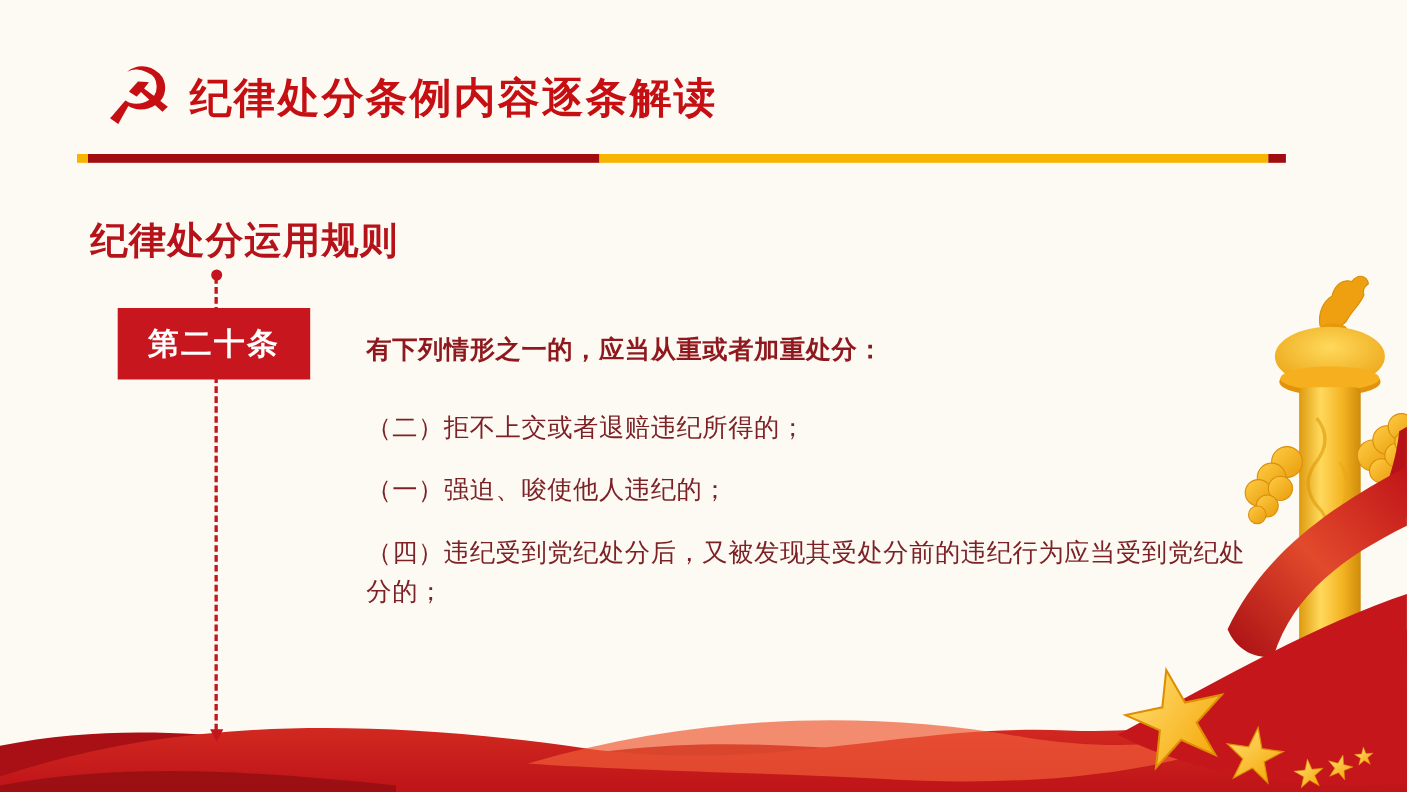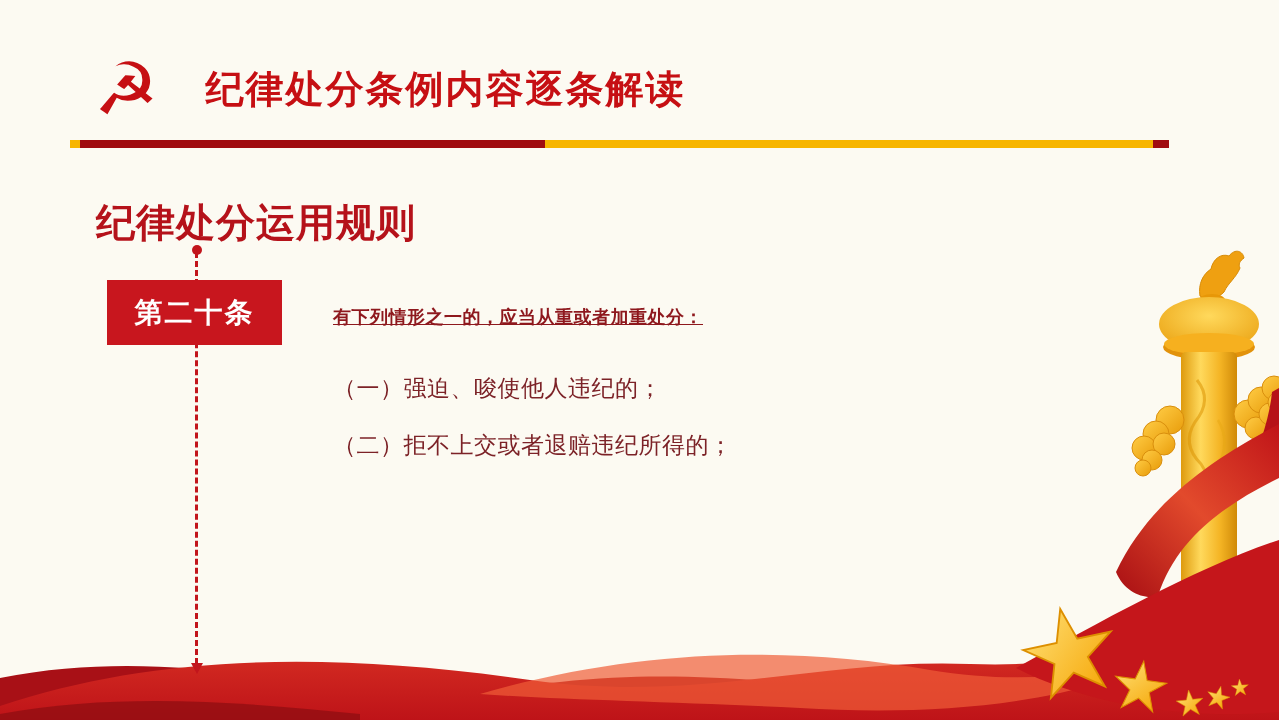--- a/index.html
+++ b/index.html
@@ -18,37 +18,36 @@
     z-index: 3;
   }
   .emblem {
     font-size: 72px; line-height: 78px;
     color: var(--title-red, #C60F13);
     font-weight: 700;
   }
   .title {
     font-size: 38px; font-weight: 800; letter-spacing: 2px;
     color: var(--title-red, #C60F13);
-    margin-left: 33px;
   }
 
   
   .divider {
     position: absolute; left: 70px; top: 140px;
     width: 1099px; height: 8px; display: flex; z-index: 3;
   }
   .divider .seg-gold-tip   { width: 10px;  background: var(--divider-gold, #F7B500); }
   .divider .seg-dark       { width: 465px; background: var(--divider-dark-red, #A00C10); }
   .divider .seg-gold       { width: 608px; background: var(--divider-gold, #F7B500); }
   .divider .seg-dark-tip   { width: 16px;  background: var(--divider-dark-red, #A00C10); }
 
   
   .subtitle {
-    position: absolute; left: 96px; top: 196px;
-    font-size: 39px; font-weight: 800; letter-spacing: 1px;
+    position: absolute; left: 82px; top: 196px;
+    font-size: 34px; font-weight: 800; letter-spacing: 1px;
     color: var(--subtitle-red, #B5121A);
     z-index: 3;
   }
 
   
   .connector {
     position: absolute; left: 195px; top: 252px;
     height: 412px; width: 0;
     border-left: 3px dashed var(--connector-red, #C2151C);
     z-index: 2;
@@ -75,25 +74,24 @@
     display: flex; align-items: center; justify-content: center;
     z-index: 3;
   }
 
   
   .content {
     position: absolute; left: 333px; top: 300px;
     width: 820px; z-index: 3;
   }
   .heading {
-    font-size: 18px; font-weight: 800; letter-spacing: 0.5px;
+    font-size: 23px; font-weight: 800; letter-spacing: 0.5px;
     color: var(--heading-text, #8E181D);
     line-height: 34px;
     margin-bottom: 37px;
-    text-decoration: underline;
   }
   .item {
     font-size: 23px; font-weight: 500; letter-spacing: 0.5px;
     color: var(--body-text, #7C2227);
     line-height: 35px;
     margin-bottom: 22px;
   }
 
   
   .decoration {
@@ -119,22 +117,23 @@
   </div>
 
   <div class="subtitle">纪律处分运用规则</div>
 
   <div class="connector"></div>
 
   <div class="badge">第二十条</div>
 
   <div class="content">
     <div class="heading">有下列情形之一的，应当从重或者加重处分：</div>
+    <div class="item">（二）拒不上交或者退赔违纪所得的；</div>
     <div class="item">（一）强迫、唆使他人违纪的；</div>
-    <div class="item">（二）拒不上交或者退赔违纪所得的；</div>
+    <div class="item">（四）违纪受到党纪处分后，又被发现其受处分前的违纪行为应当受到党纪处分的；</div>
   </div>
 
   <svg class="decoration" viewBox="0 0 1279 720" width="1279" height="720">
     <defs>
       <linearGradient id="gradRibbon" x1="0" y1="0" x2="0" y2="1">
         <stop offset="0" stop-color="#E6402A"></stop>
         <stop offset="1" stop-color="#BE1318"></stop>
       </linearGradient>
       <linearGradient id="gradSwirl" x1="0" y1="1" x2="1" y2="0">
         <stop offset="0" stop-color="#A80E13"></stop>

